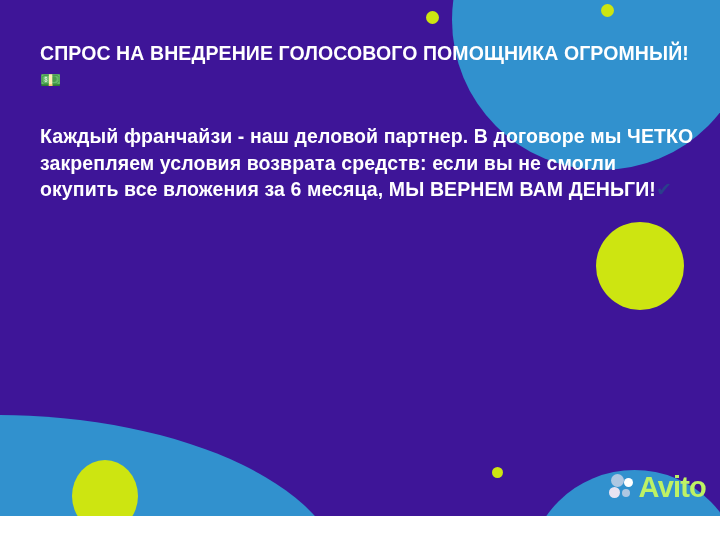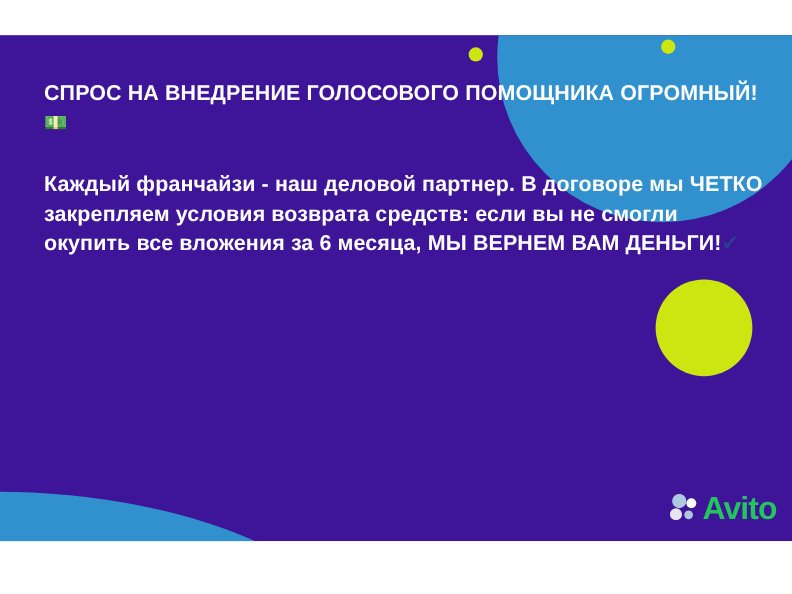--- a/index.html
+++ b/index.html
@@ -3,25 +3,24 @@
 <meta charset="utf-8">
 <style>
   html, body {
     margin: 0;
     padding: 0;
     background: #ffffff;
   }
   #slide {
     position: relative;
     width: 720px;
-    height: 460px;
+    height: 516px;
     overflow: hidden;
     background: #3E1598;
     font-family: "Liberation Sans", sans-serif;
-    margin-top: 32px;
   }
 
   
   .shape {
     position: absolute;
     border-radius: 50%;
     pointer-events: none;
   }
 
   
@@ -123,21 +122,21 @@
     position: absolute;
     right: 14px;
     bottom: 14px;
     display: flex;
     align-items: center;
     gap: 4px;
     z-index: 6;
   }
   .logo-mark { display: block; }
   .logo-word {
-    color: #22c55e;
+    color: #bef264;
     font-size: 29px;
     font-weight: bold;
     letter-spacing: -0.8px;
     line-height: 1;
   }
 </style>
 </head>
 <body>
 
 <div id="slide">

